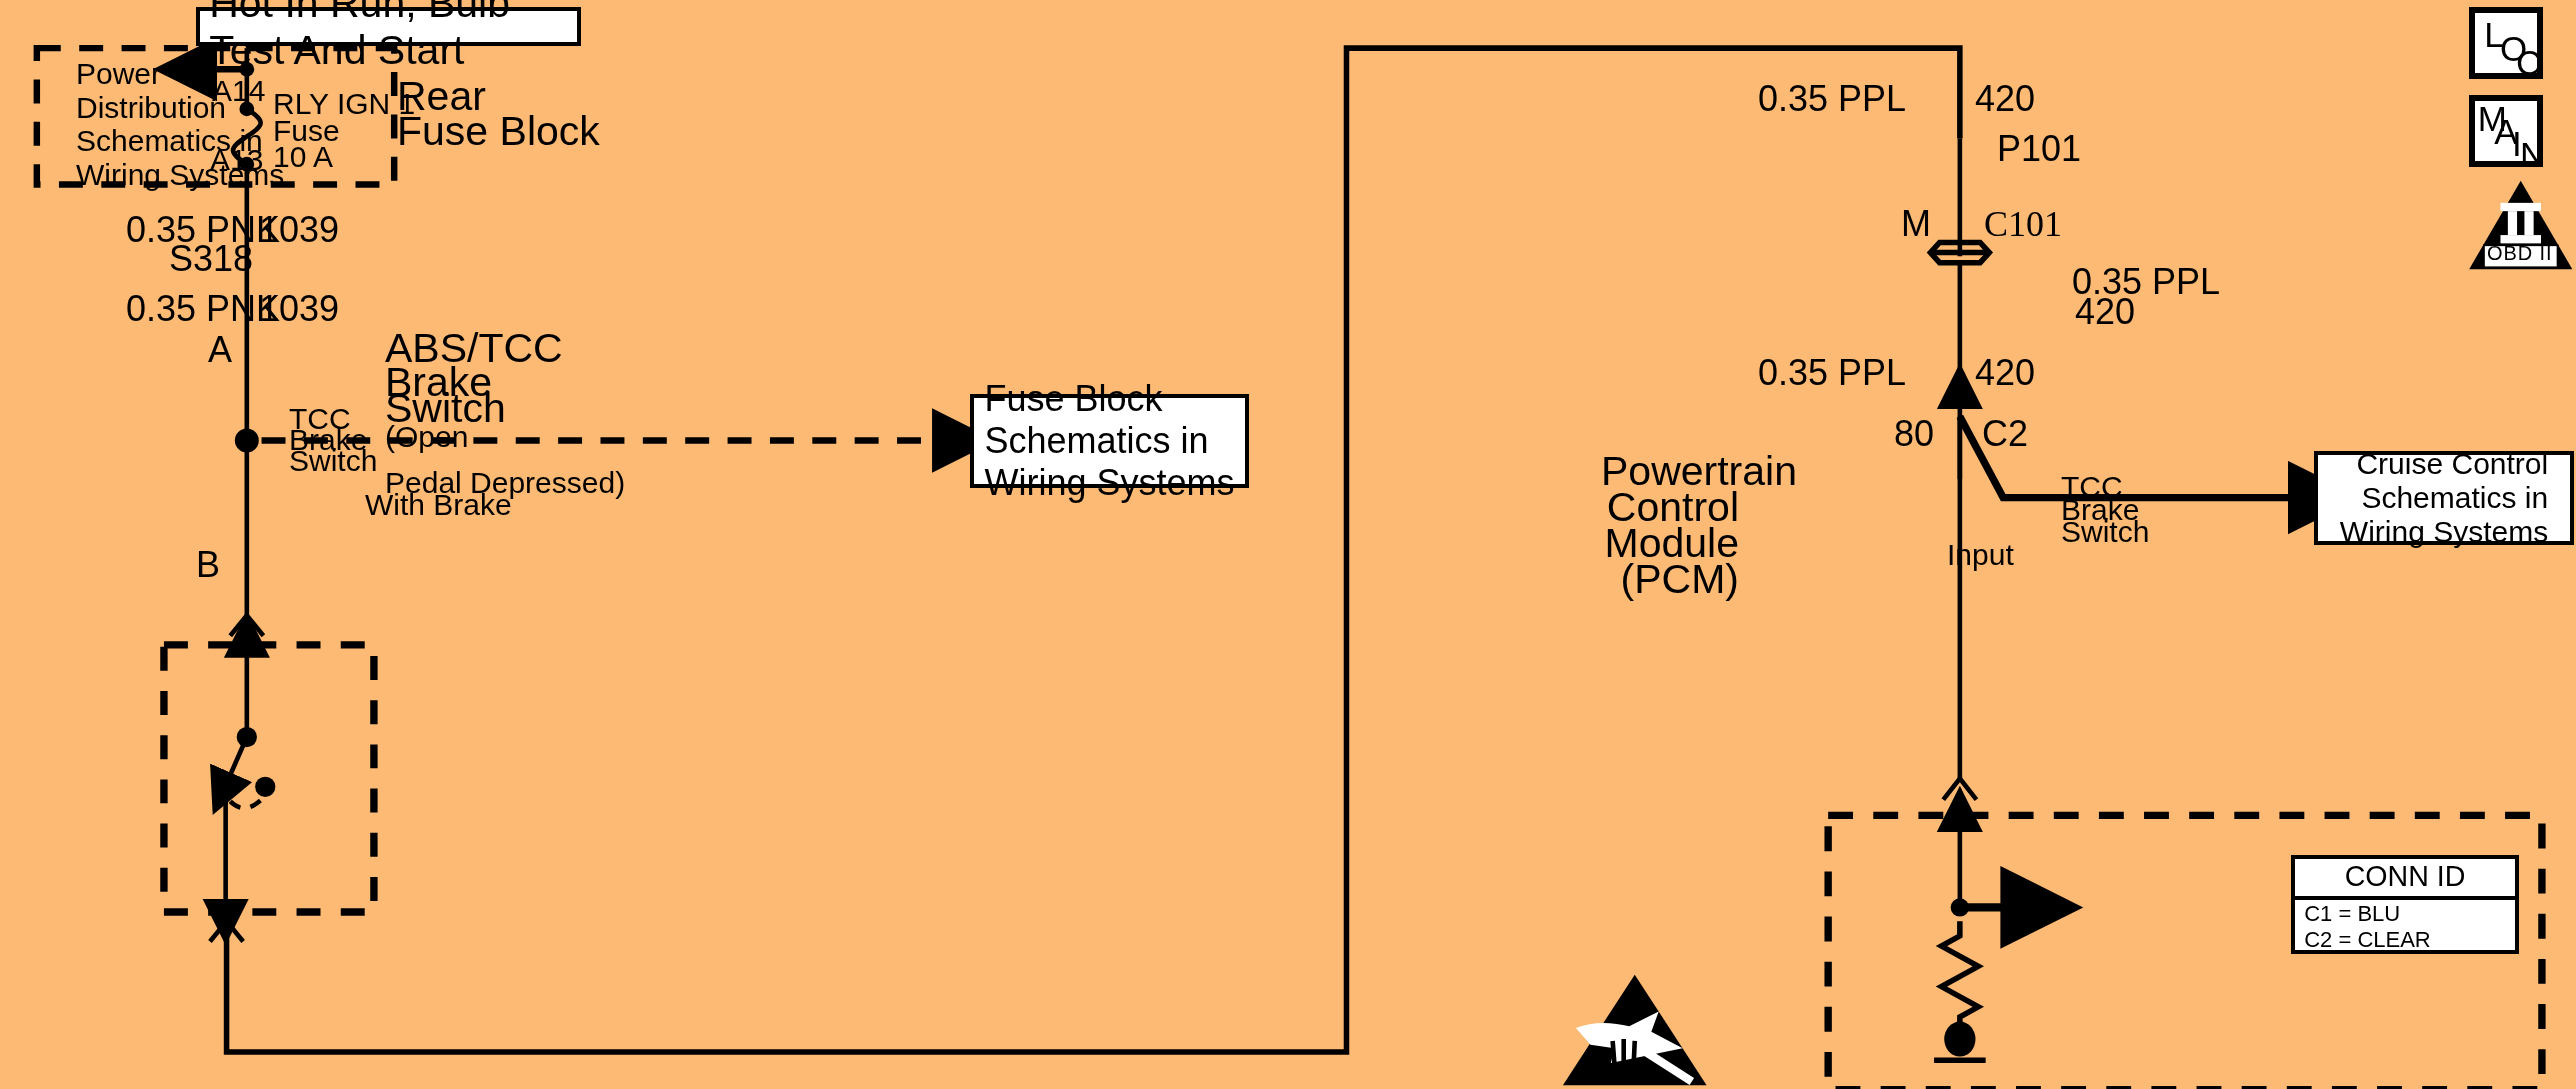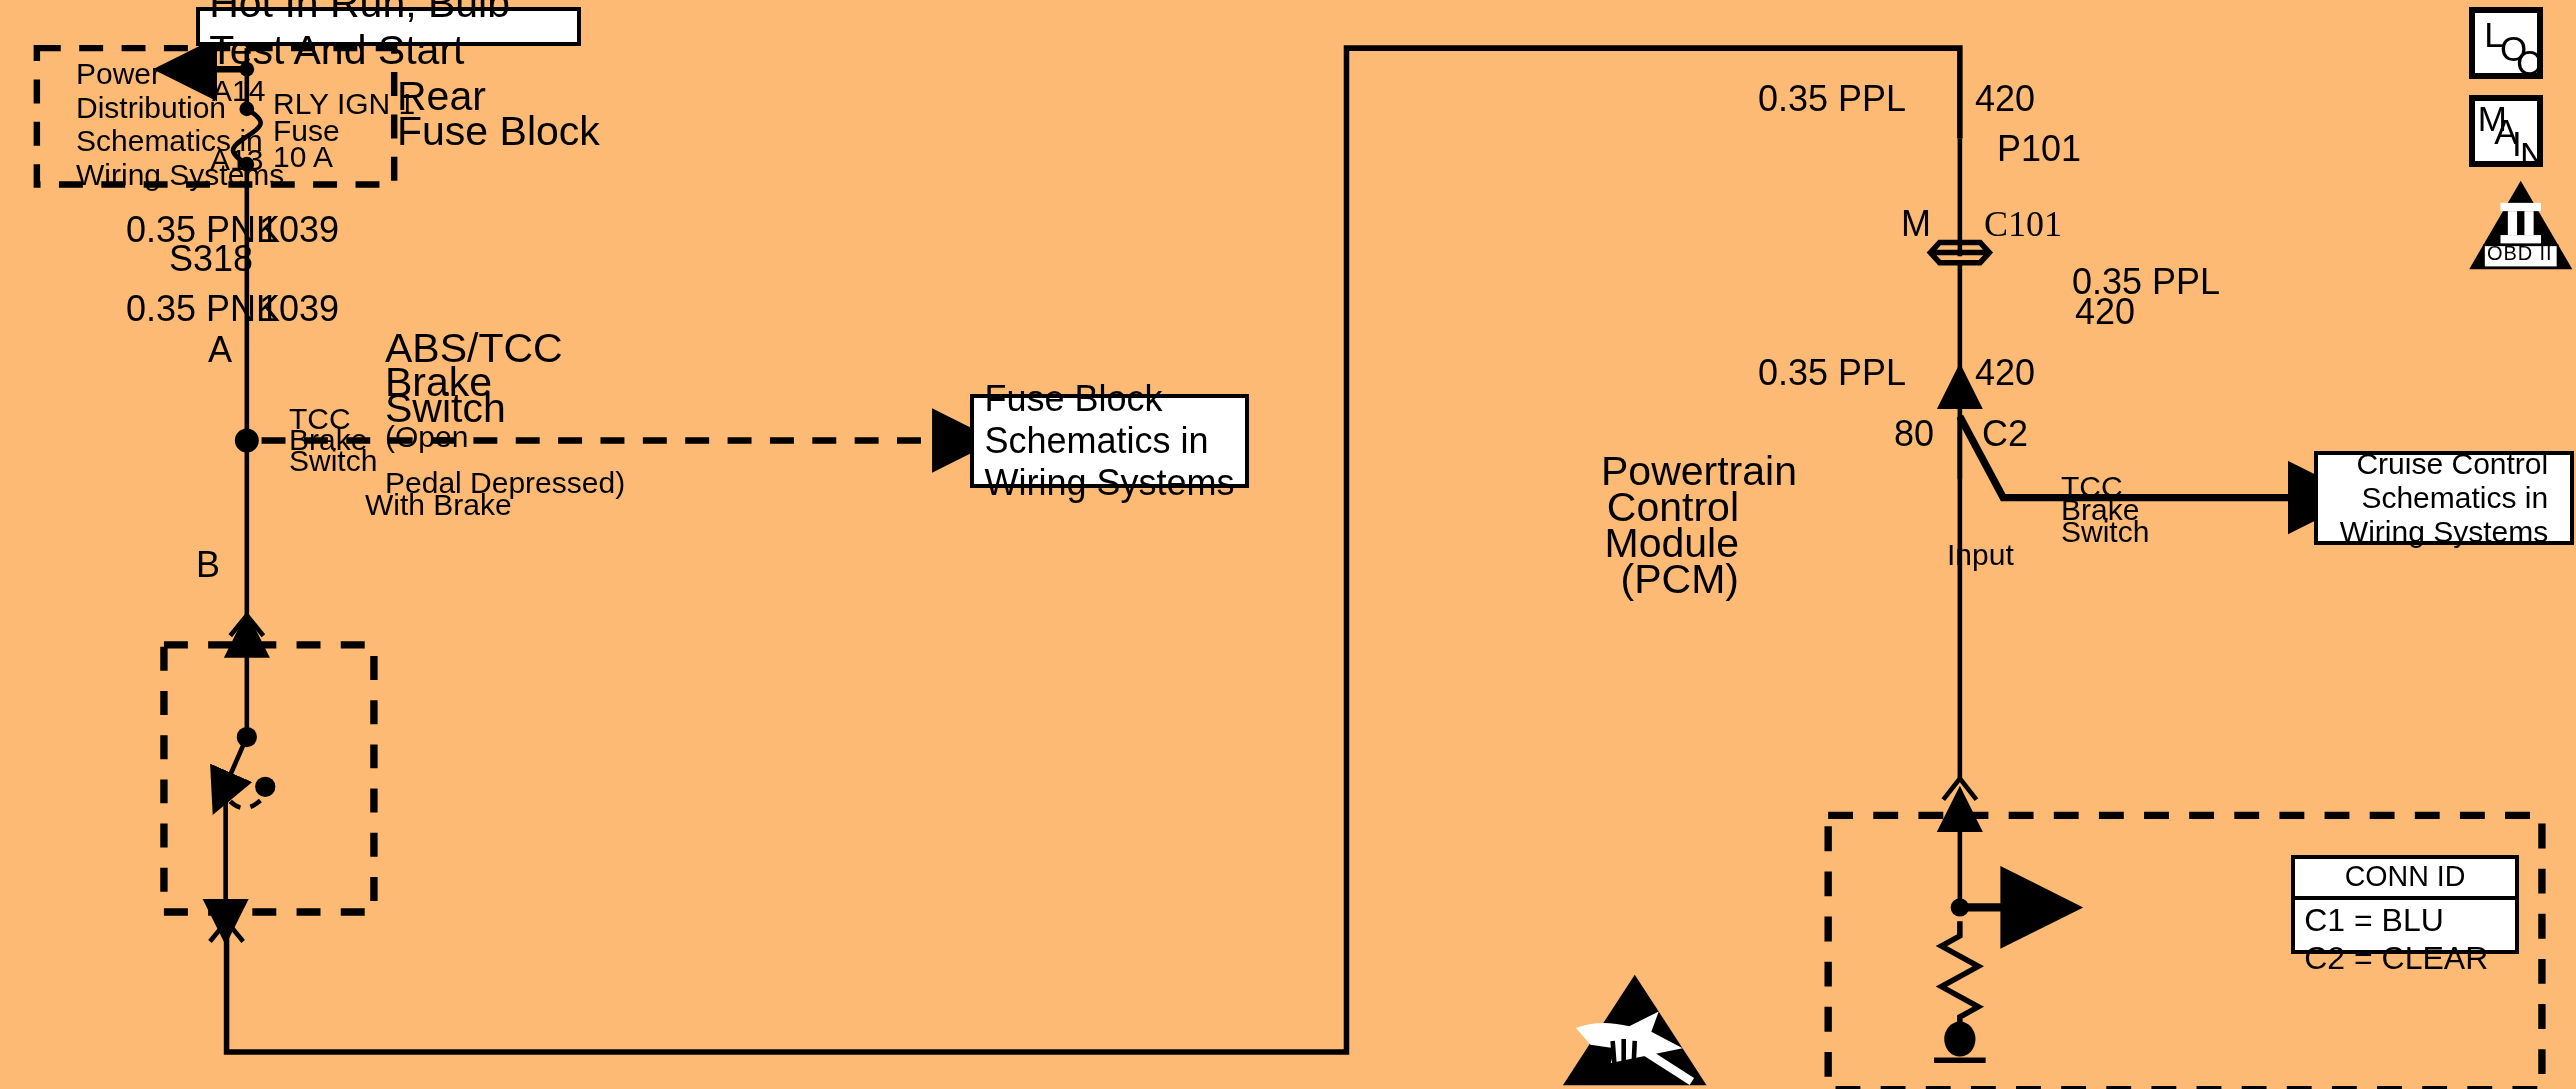--- a/index.html
+++ b/index.html
@@ -137,21 +137,21 @@
     <div class="inner md" style="text-align:right;">
       <div>Cruise Control</div>
       <div>Schematics in</div>
       <div>Wiring Systems</div>
     </div>
   </div>
 
   <div style="position:absolute;left:2291px;top:855px;width:228px;height:99px;border:4.6px solid #000;
               background:#fff;box-sizing:border-box;">
     <div style="border-bottom:4.6px solid #000;text-align:center;font-size:28.6px;padding:0.9px 0 2.8px;">CONN ID</div>
-    <div style="padding:0.9px 0 0 9.2px;font-size:32px;line-height:1.2;">
+    <div style="padding:0.9px 0 0 9.2px;font-size:22px;line-height:1.2;">
       <div>C1  =  BLU</div>
       <div>C2  =  CLEAR</div>
     </div>
   </div>
 
   <div class="refbox" style="left:2469px;top:7.4px;width:74px;height:72px;">
     <span class="diag" style="left:9.2px;top:1.8px;">L</span>
     <span class="diag" style="left:25px;top:15.7px;">O</span>
     <span class="diag" style="left:41px;top:29.5px;">C</span>
   </div>

